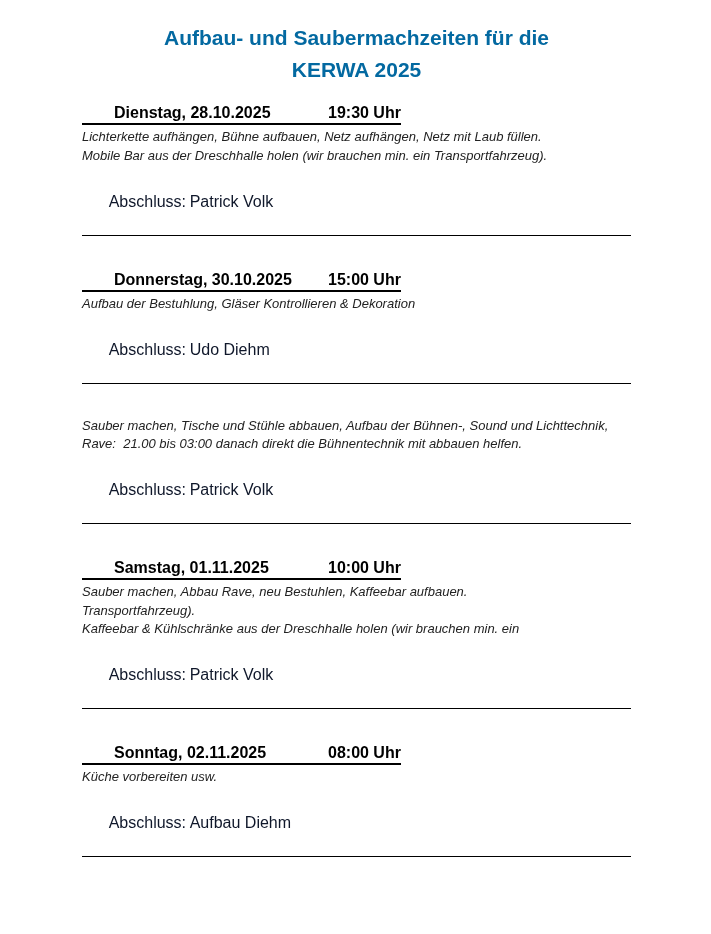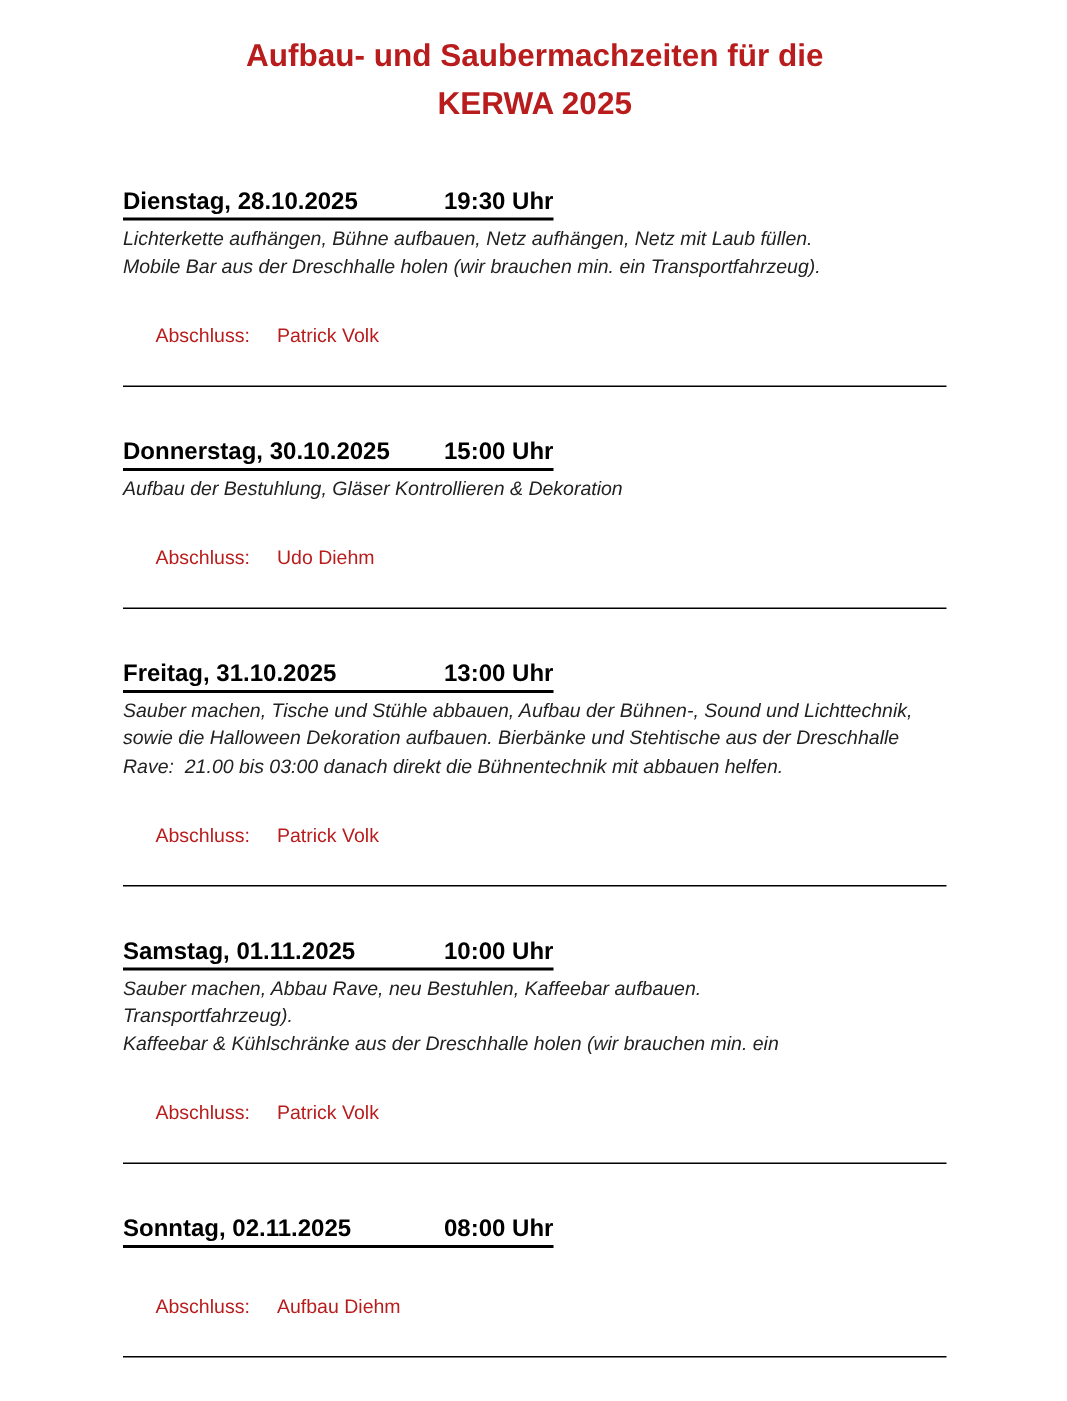--- a/index.html
+++ b/index.html
@@ -12,48 +12,48 @@
     font-family: "Liberation Sans", sans-serif;
     color: #1a1a1a;
     box-sizing: border-box;
     padding: 22px 80px 0 82px;
   }
   .doc-title {
     text-align: center;
     font-size: 21px;
     font-weight: bold;
     line-height: 32px;
-    color: #b91c1c;
-    margin-bottom: 38px;
+    color: #0369a1;
+    margin-bottom: 16px;
   }
   .section { margin-bottom: 33px; }
   .section-heading {
     display: inline-flex;
     align-items: baseline;
     font-size: 16px;
     font-weight: bold;
     line-height: 21px;
     color: #000000;
     border-bottom: 2px solid #000000;
     margin-bottom: 3px;
     white-space: pre;
   }
-  .section-heading .day { display: inline-block; min-width: 214px; }
+  .section-heading .day { display: inline-block; min-width: 214px; margin-left: 32px; }
   .body-line {
     font-size: 13px;
     line-height: 18.5px;
     white-space: pre;
     color: #222222;
     font-style: italic;
   }
   .abschluss-row {
     margin-top: 9px;
-    font-size: 13px;
+    font-size: 16px;
     line-height: 18.5px;
-    color: #b91c1c;
+    color: #0f172a;
     white-space: pre;
   }
   .abschluss-row .abs-label { display: inline-block; width: 81px; }
   .section-divider {
     height: 0;
     border-top: 1px solid #000000;
     margin-top: 5px;
   }
 </style>
 </head>
@@ -83,25 +83,21 @@
       <span class="day">Donnerstag, 30.10.2025</span><span class="time">15:00 Uhr</span>
     </div>
     <div class="body-line">Aufbau der Bestuhlung, Gläser Kontrollieren &amp; Dekoration</div>
     <div class="abschluss-row">
       <span class="abs-label">Abschluss:</span><span>Udo Diehm</span>
     </div>
     <div class="section-divider"></div>
   </div>
 
   <div class="section">
-    <div class="section-heading">
-      <span class="day">Freitag, 31.10.2025</span><span class="time">13:00 Uhr</span>
-    </div>
     <div class="body-line">Sauber machen, Tische und Stühle abbauen, Aufbau der Bühnen-, Sound und Lichttechnik,</div>
-    <div class="body-line">sowie die Halloween Dekoration aufbauen. Bierbänke und Stehtische aus der Dreschhalle</div>
     <div class="body-line">Rave:  21.00 bis 03:00 danach direkt die Bühnentechnik mit abbauen helfen.</div>
     <div class="abschluss-row">
       <span class="abs-label">Abschluss:</span><span>Patrick Volk</span>
     </div>
     <div class="section-divider"></div>
   </div>
 
   <div class="section">
     <div class="section-heading">
       <span class="day">Samstag, 01.11.2025</span><span class="time">10:00 Uhr</span>
@@ -112,19 +108,20 @@
     <div class="abschluss-row">
       <span class="abs-label">Abschluss:</span><span>Patrick Volk</span>
     </div>
     <div class="section-divider"></div>
   </div>
 
   <div class="section">
     <div class="section-heading">
       <span class="day">Sonntag, 02.11.2025</span><span class="time">08:00 Uhr</span>
     </div>
+    <div class="body-line">Küche vorbereiten usw.</div>
     <div class="abschluss-row">
       <span class="abs-label">Abschluss:</span><span>Aufbau Diehm</span>
     </div>
     <div class="section-divider"></div>
   </div>
 
 </div>
 
 </body></html>

